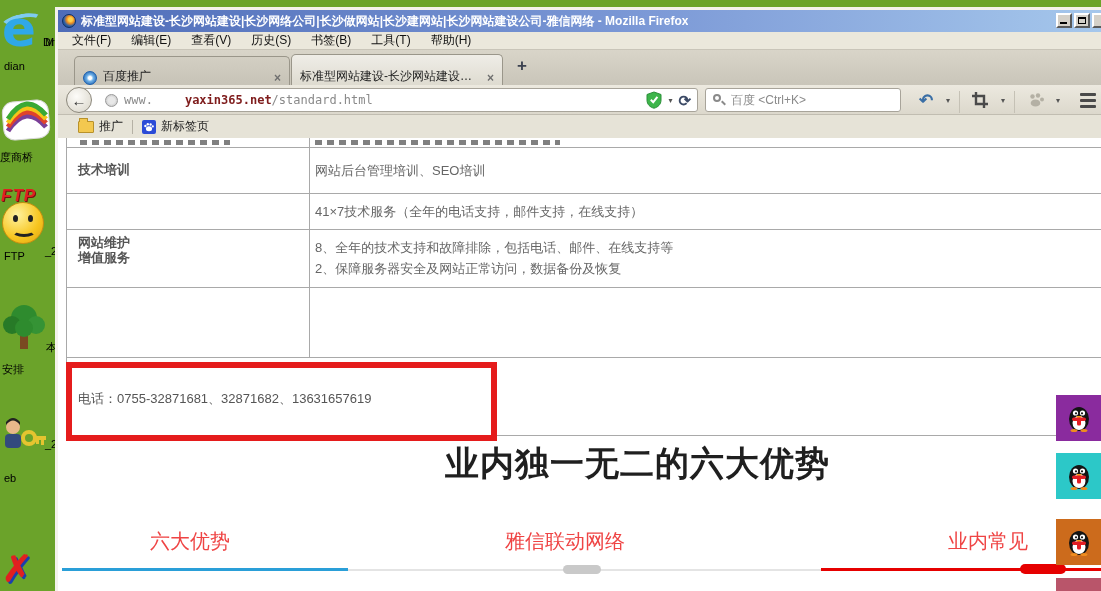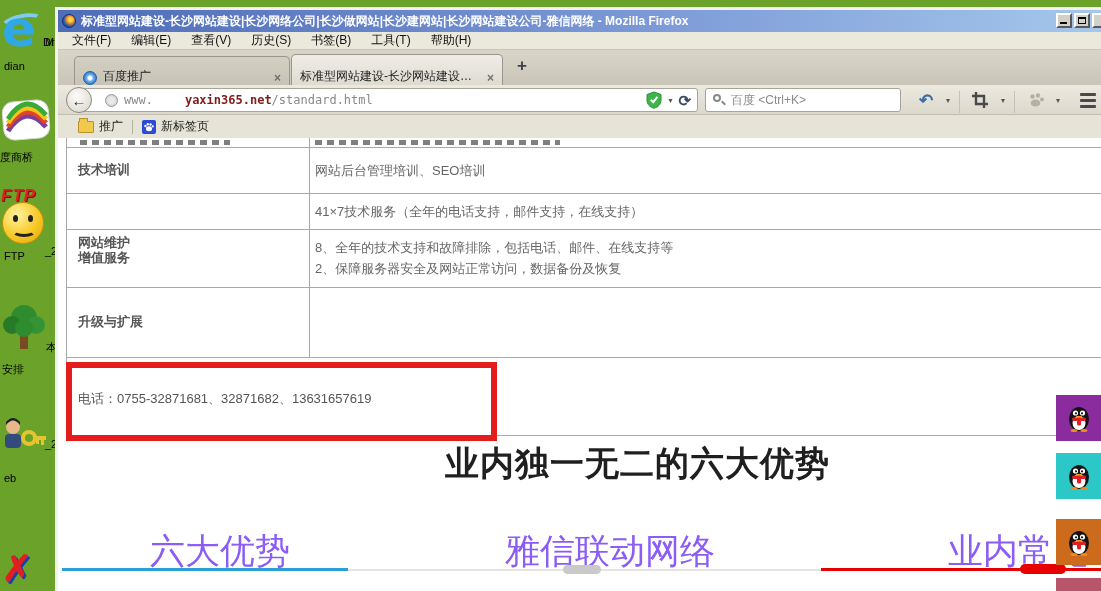--- a/index.html
+++ b/index.html
@@ -84,21 +84,21 @@
   .page { position:absolute; left:4px; top:0; right:-4px; bottom:0; }
   .hline { position:absolute; left:4px; right:0; height:1px; background:#a9a9a9; }
   .vline { position:absolute; width:1px; background:#a9a9a9; }
   .remnant { position:absolute; top:2px; height:5px; opacity:.75;
     background:repeating-linear-gradient(90deg,#555 0 7px, transparent 7px 12px); }
   .rowlabel { position:absolute; left:16px; display:flex; align-items:center; font-size:13px; font-weight:bold; color:#555; }
   .rowtext { position:absolute; left:253px; display:flex; flex-direction:column; justify-content:center; font-size:13px; color:#666; line-height:21px; white-space:nowrap; }
   .redbox { position:absolute; left:4px; top:224px; width:431px; height:79px; border:6px solid #e51c1c; z-index:3; }
   .phone { position:absolute; left:16px; top:252px; font-size:13px; color:#555; z-index:4; white-space:nowrap; }
   .bigtitle { position:absolute; left:383px; top:303px; font-size:34px; font-weight:600; color:#1f1f1f; letter-spacing:1px; white-space:nowrap; }
-  .sectab { position:absolute; top:390px; font-size:35px; color:#8b5cf6; white-space:nowrap; }
+  .sectab { position:absolute; top:390px; font-size:20px; color:#ef4444; white-space:nowrap; }
   .ul { position:absolute; }
   .pill { position:absolute; border-radius:5px; }
   .qq { position:absolute; left:994px; width:45px; height:46px; display:flex; align-items:center; justify-content:center; z-index:5; }
   .backtop { position:absolute; left:994px; width:45px; height:46px; display:flex; align-items:center; justify-content:center;
     color:#fff; font-size:18px; z-index:5; }
 </style>
 </head>
 <body>
 
 <div class="abs" style="left:0;top:0;width:1101px;height:591px;"></div>
@@ -282,21 +282,20 @@
       <div class="rowtext" style="top:55px;height:36px;">
         <div>41×7技术服务（全年的电话支持，邮件支持，在线支持）</div>
       </div>
 
       <div class="rowlabel" style="top:91px;height:58px;">增值服务</div>
       <div class="rowtext" style="top:91px;height:58px;">
         <div>8、全年的技术支持和故障排除，包括电话、邮件、在线支持等</div>
         <div>2、保障服务器安全及网站正常访问，数据备份及恢复</div>
       </div>
 
-      <div class="rowlabel" style="top:149px;height:70px;">升级与扩展</div>
 
       <div class="redbox"></div>
       <div class="phone">电话：0755-32871681、32871682、13631657619</div>
 
       <div class="bigtitle">业内独一无二的六大优势</div>
 
       <div class="sectab" style="left:88px;">六大优势</div>
       <div class="sectab" style="left:886px;">业内常见</div>
       <div class="sectab" style="left:443px;">雅信联动网络</div>
 

